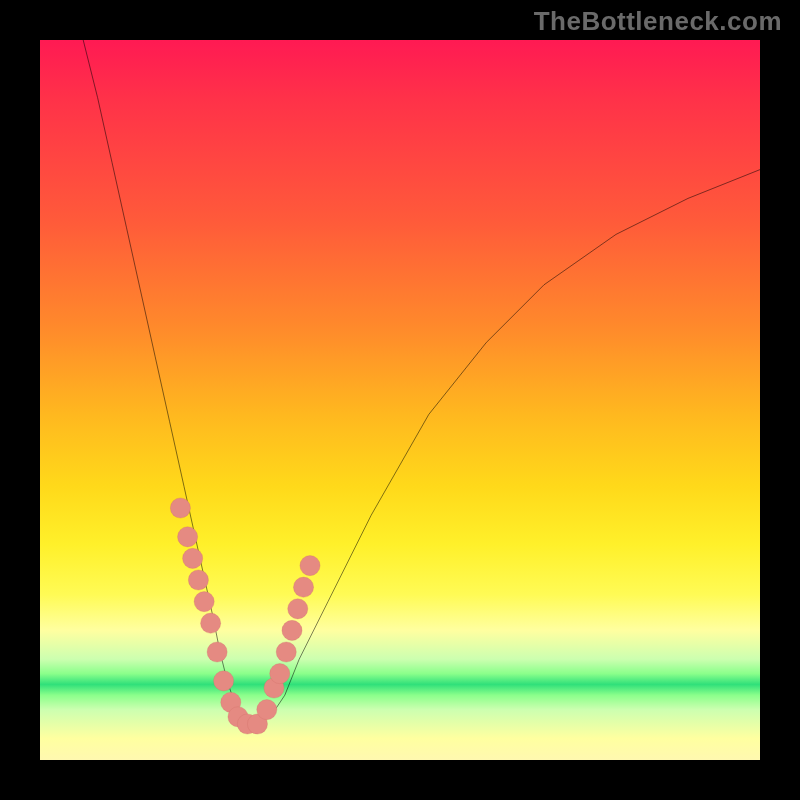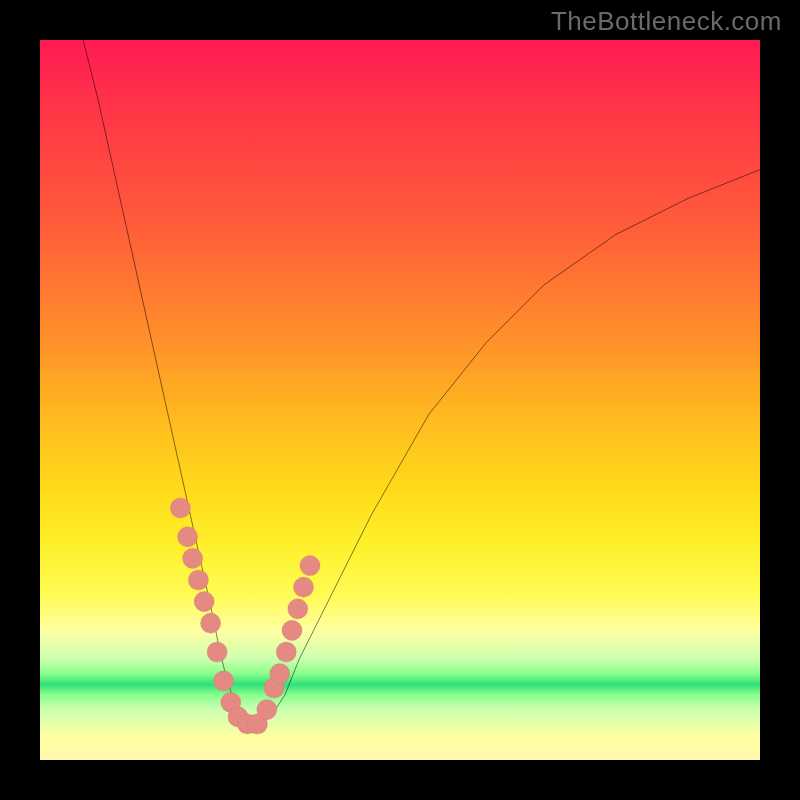--- a/index.html
+++ b/index.html
@@ -45,20 +45,21 @@
     );
   }
   .watermark {
     position: absolute;
     top: 6px;
     right: 18px;
     color: #6a6a6a;
     font-size: 26px;
     letter-spacing: 0.5px;
     user-select: none;
+    font-weight: bold;
   }
   svg.curve {
     position: absolute;
     left: 0;
     top: 0;
     width: 720px;
     height: 720px;
     overflow: visible;
   }
 </style>

